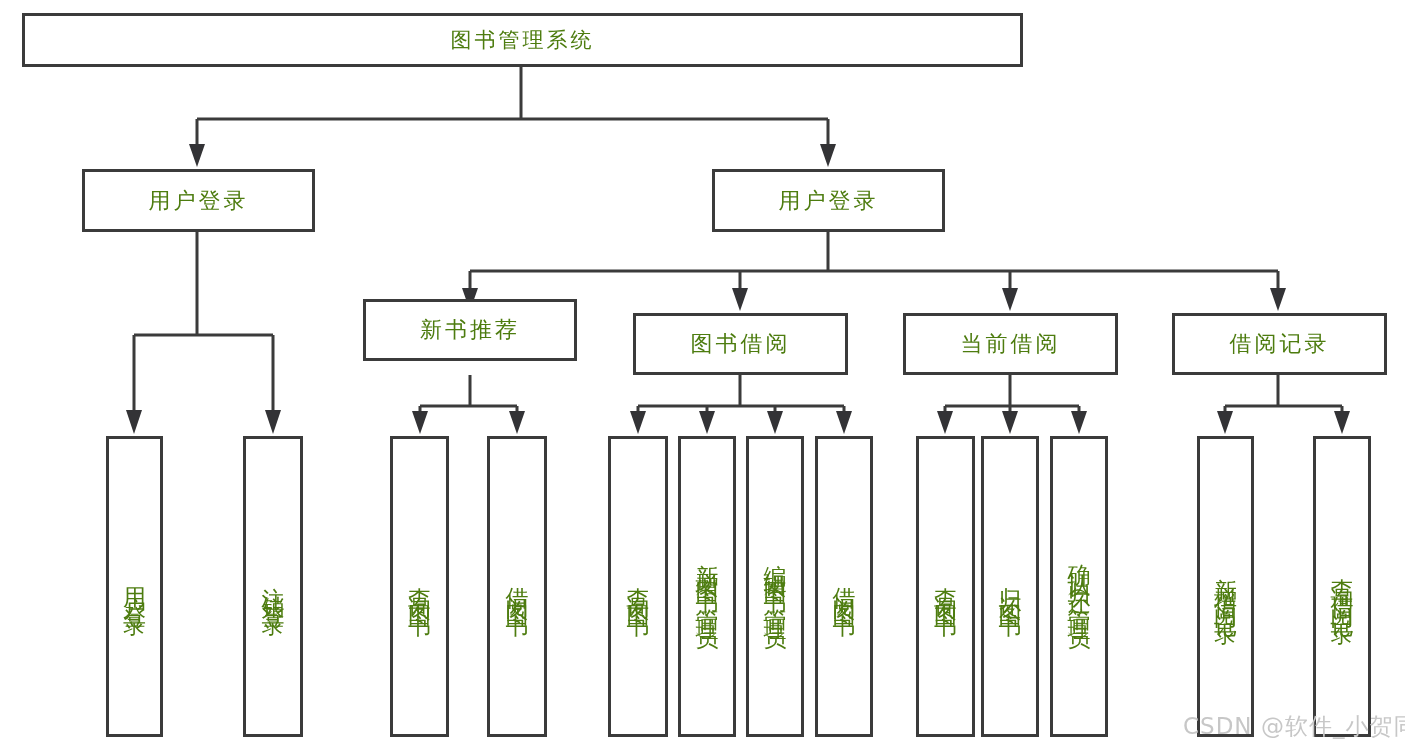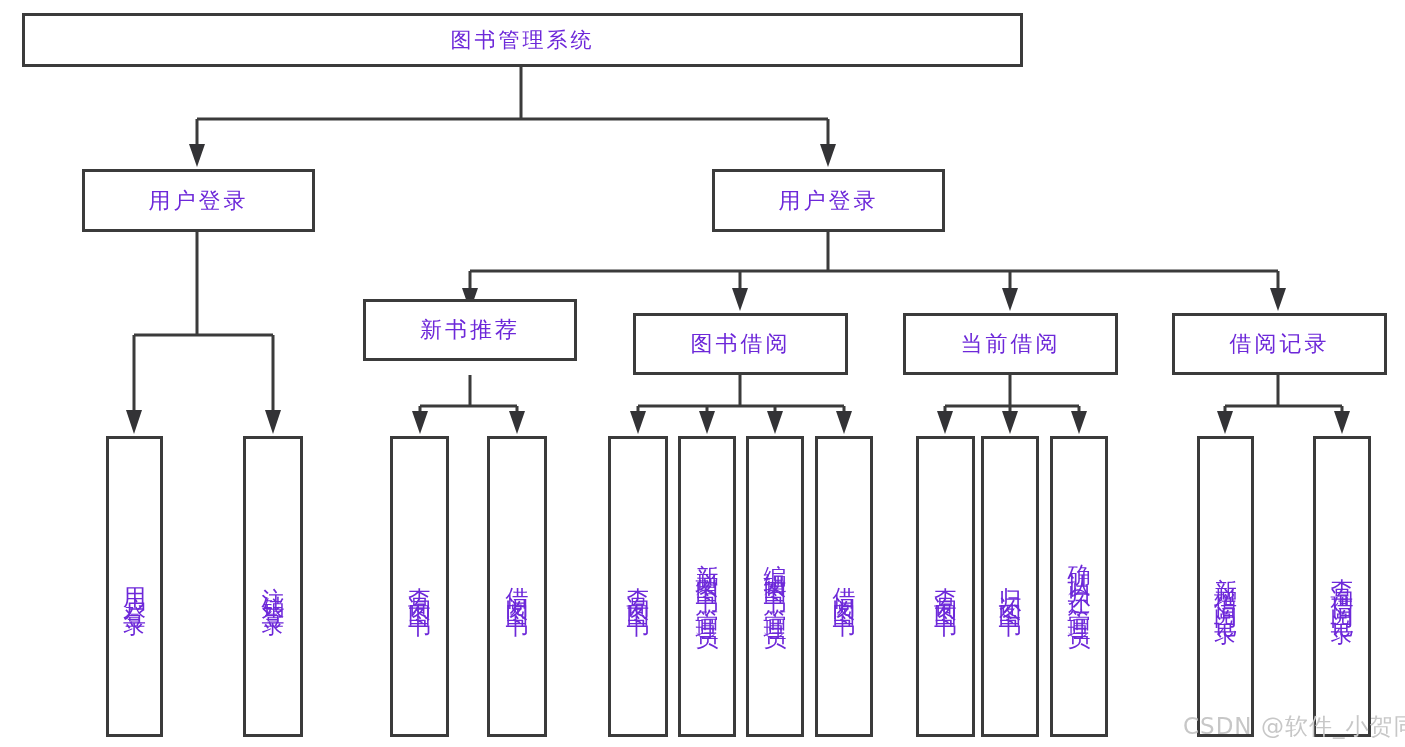--- a/index.html
+++ b/index.html
@@ -26,21 +26,21 @@
     fill: #333336;
     stroke: none;
   }
   .node {
     position: absolute;
     border: 3px solid #3b3b3b;
     background: #ffffff;
     display: flex;
     align-items: center;
     justify-content: center;
-    color: #6d28d9;
+    color: #4d7c0f;
   }
   .h-node { font-size: 22px; letter-spacing: 3px; white-space: nowrap; }
   .root-node { font-size: 21px; }
   .v-label {
     writing-mode: vertical-rl;
     text-orientation: mixed;
     font-size: 23px;
     letter-spacing: 9px;
     line-height: 1;
   }

